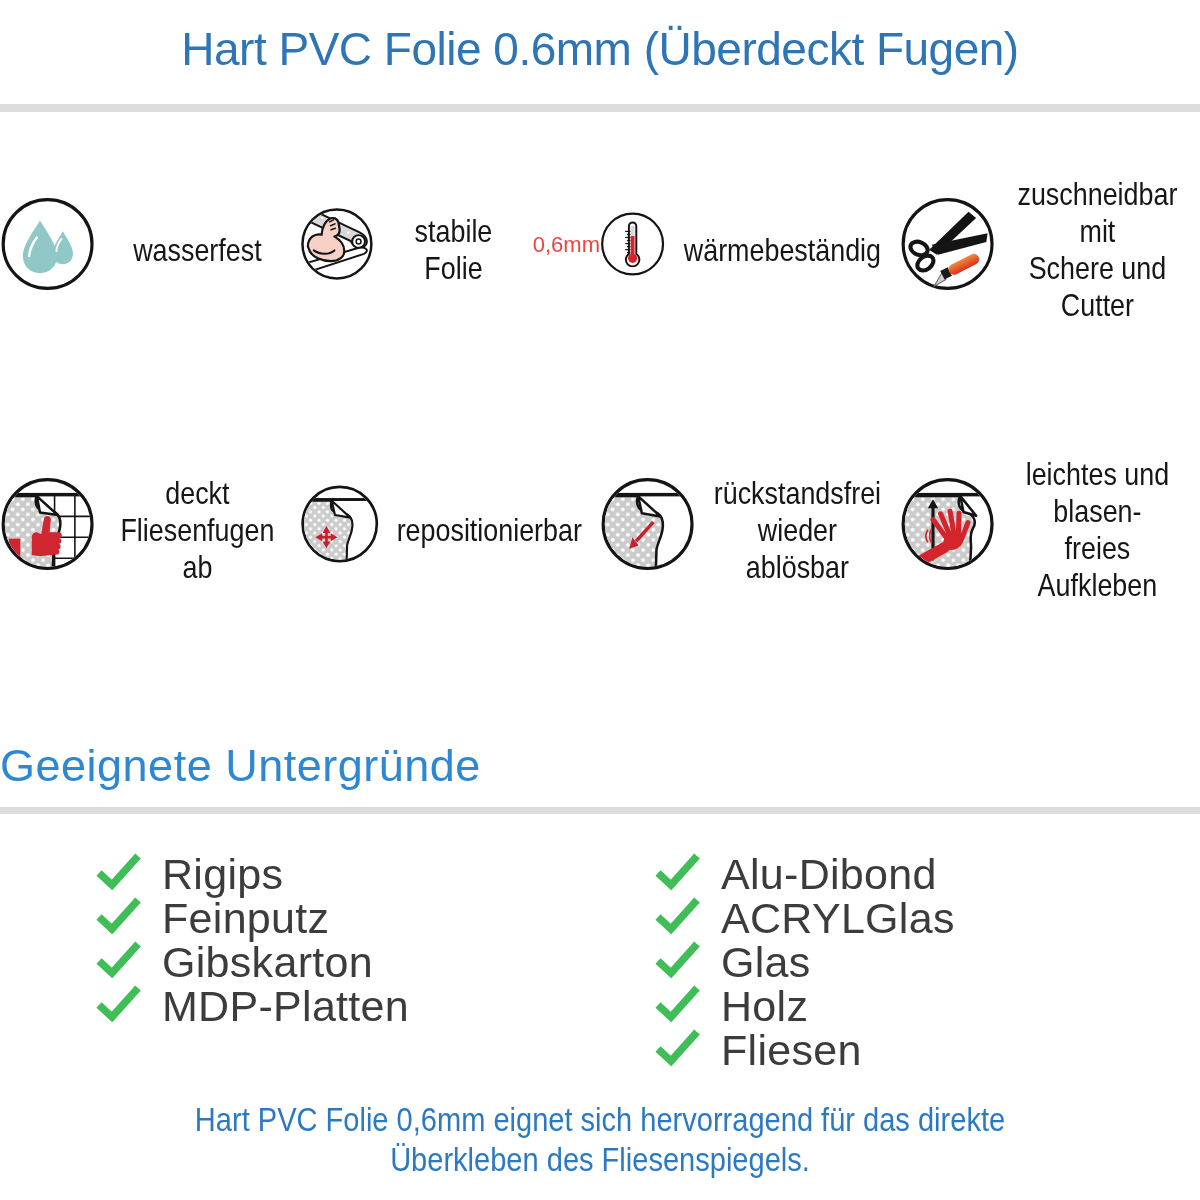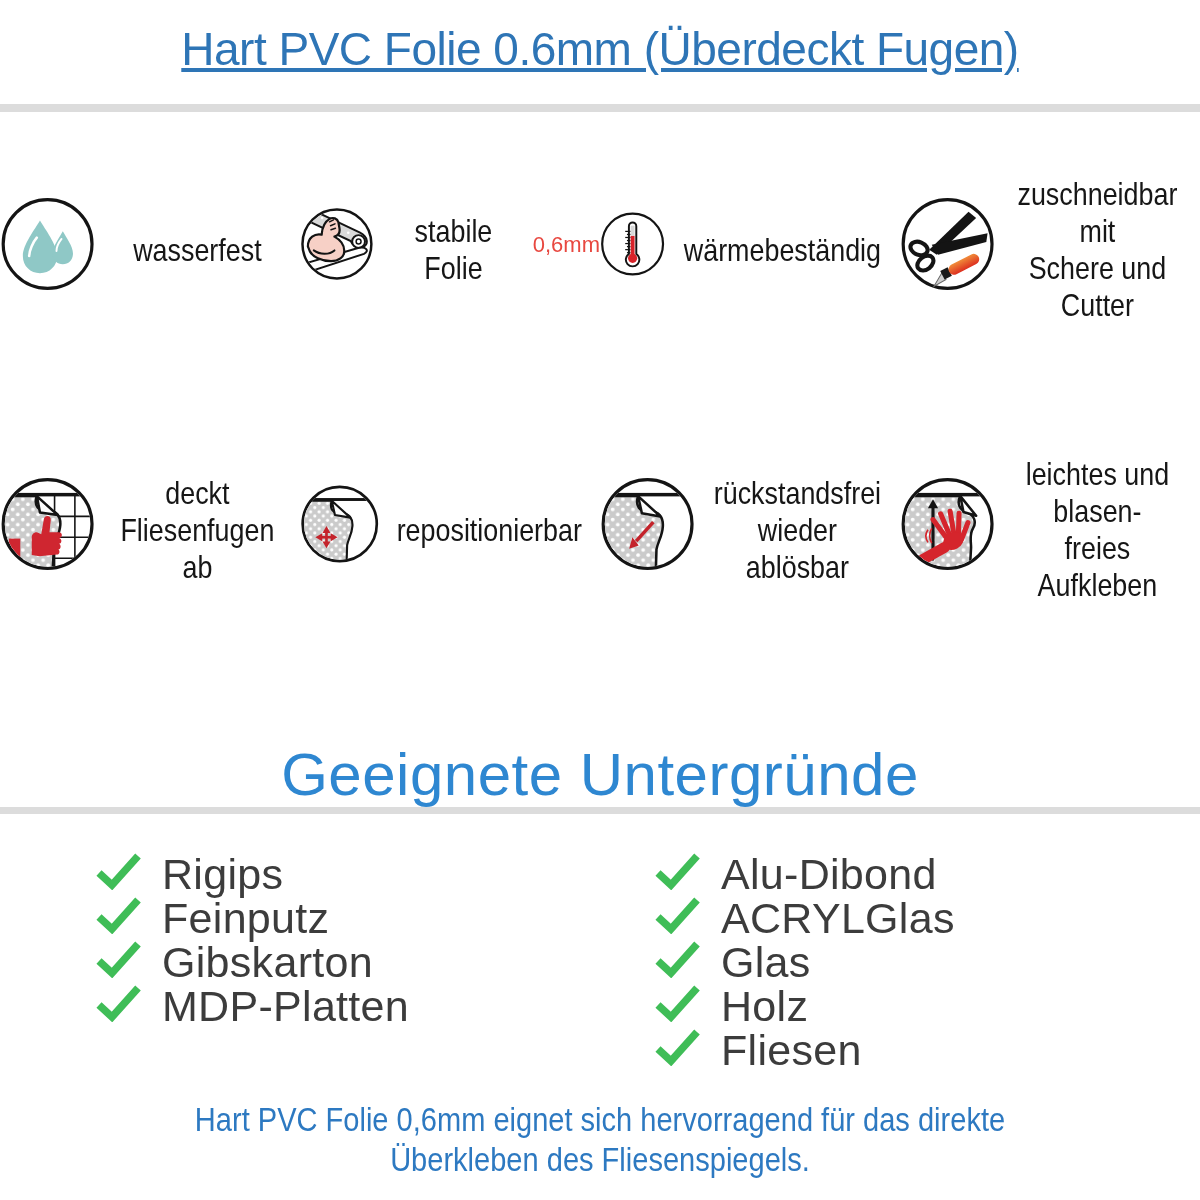--- a/index.html
+++ b/index.html
@@ -1,36 +1,36 @@
 <!DOCTYPE html>
 <html><head>
 <meta charset="utf-8">
 <style>
   html,body { margin:0; padding:0; background:#ffffff; }
   body { width:1200px; height:1200px; position:relative; overflow:hidden;
          font-family:"Liberation Sans", sans-serif; color:#1a1a1a; }
 
   .main-title { position:absolute; top:22px; left:0; width:1200px; text-align:center;
-                font-size:46px; font-weight:500; color:#2e75b6; letter-spacing:-0.5px;text-decoration:underline; }
+                font-size:46px; font-weight:500; color:#2e75b6; letter-spacing:-0.5px; }
   .divider { position:absolute; left:0; width:1200px; height:8px; background:#dcdcdc; }
   .divider.d1 { top:104px; }
   .divider.d2 { top:807px; height:7px; }
 
   .features-row { position:absolute; left:0; width:1200px;
                   display:grid; grid-template-columns:repeat(4,300px); justify-items:center; }
   .row1 { top:164px; }
   .row2 { top:444px; }
   .cell { display:flex; flex-direction:row; align-items:center; width:300px; }
   .ic { width:158px; height:158px; }
   .cap { margin-top:12px; font-size:32px; line-height:37px; text-align:center;
          color:#161616; white-space:pre-line; transform:scaleX(0.84); width:340px; }
   .subcap { margin-top:2px; font-size:22px; color:#e84840; text-align:center; }
 
-  .sub-heading { position:absolute; top:740px; left:0; width:1200px; text-align:center;
-                 font-size:60px; font-weight:500; color:#2e87d1; letter-spacing:0.5px; }
+  .sub-heading { position:absolute; top:740px; left:0; width:1200px; 
+                 font-size:45px; font-weight:500; color:#2e87d1; letter-spacing:0.5px; }
 
   .surfaces-list { position:absolute; top:852px; left:0; width:1200px; }
   .col { position:absolute; top:0; list-style:none; margin:0; padding:0; }
   .col.left { left:95px; }
   .col.right { left:654px; }
   .col li { display:flex; align-items:center; height:44px; gap:20px;
             font-size:43px; color:#3c3c3c; letter-spacing:0.3px; }
   .chk { width:47px; height:38px; flex:0 0 auto; margin-top:-6px; }
 
   .footer-note { position:absolute; top:1100px; left:0; width:1200px; text-align:center;

